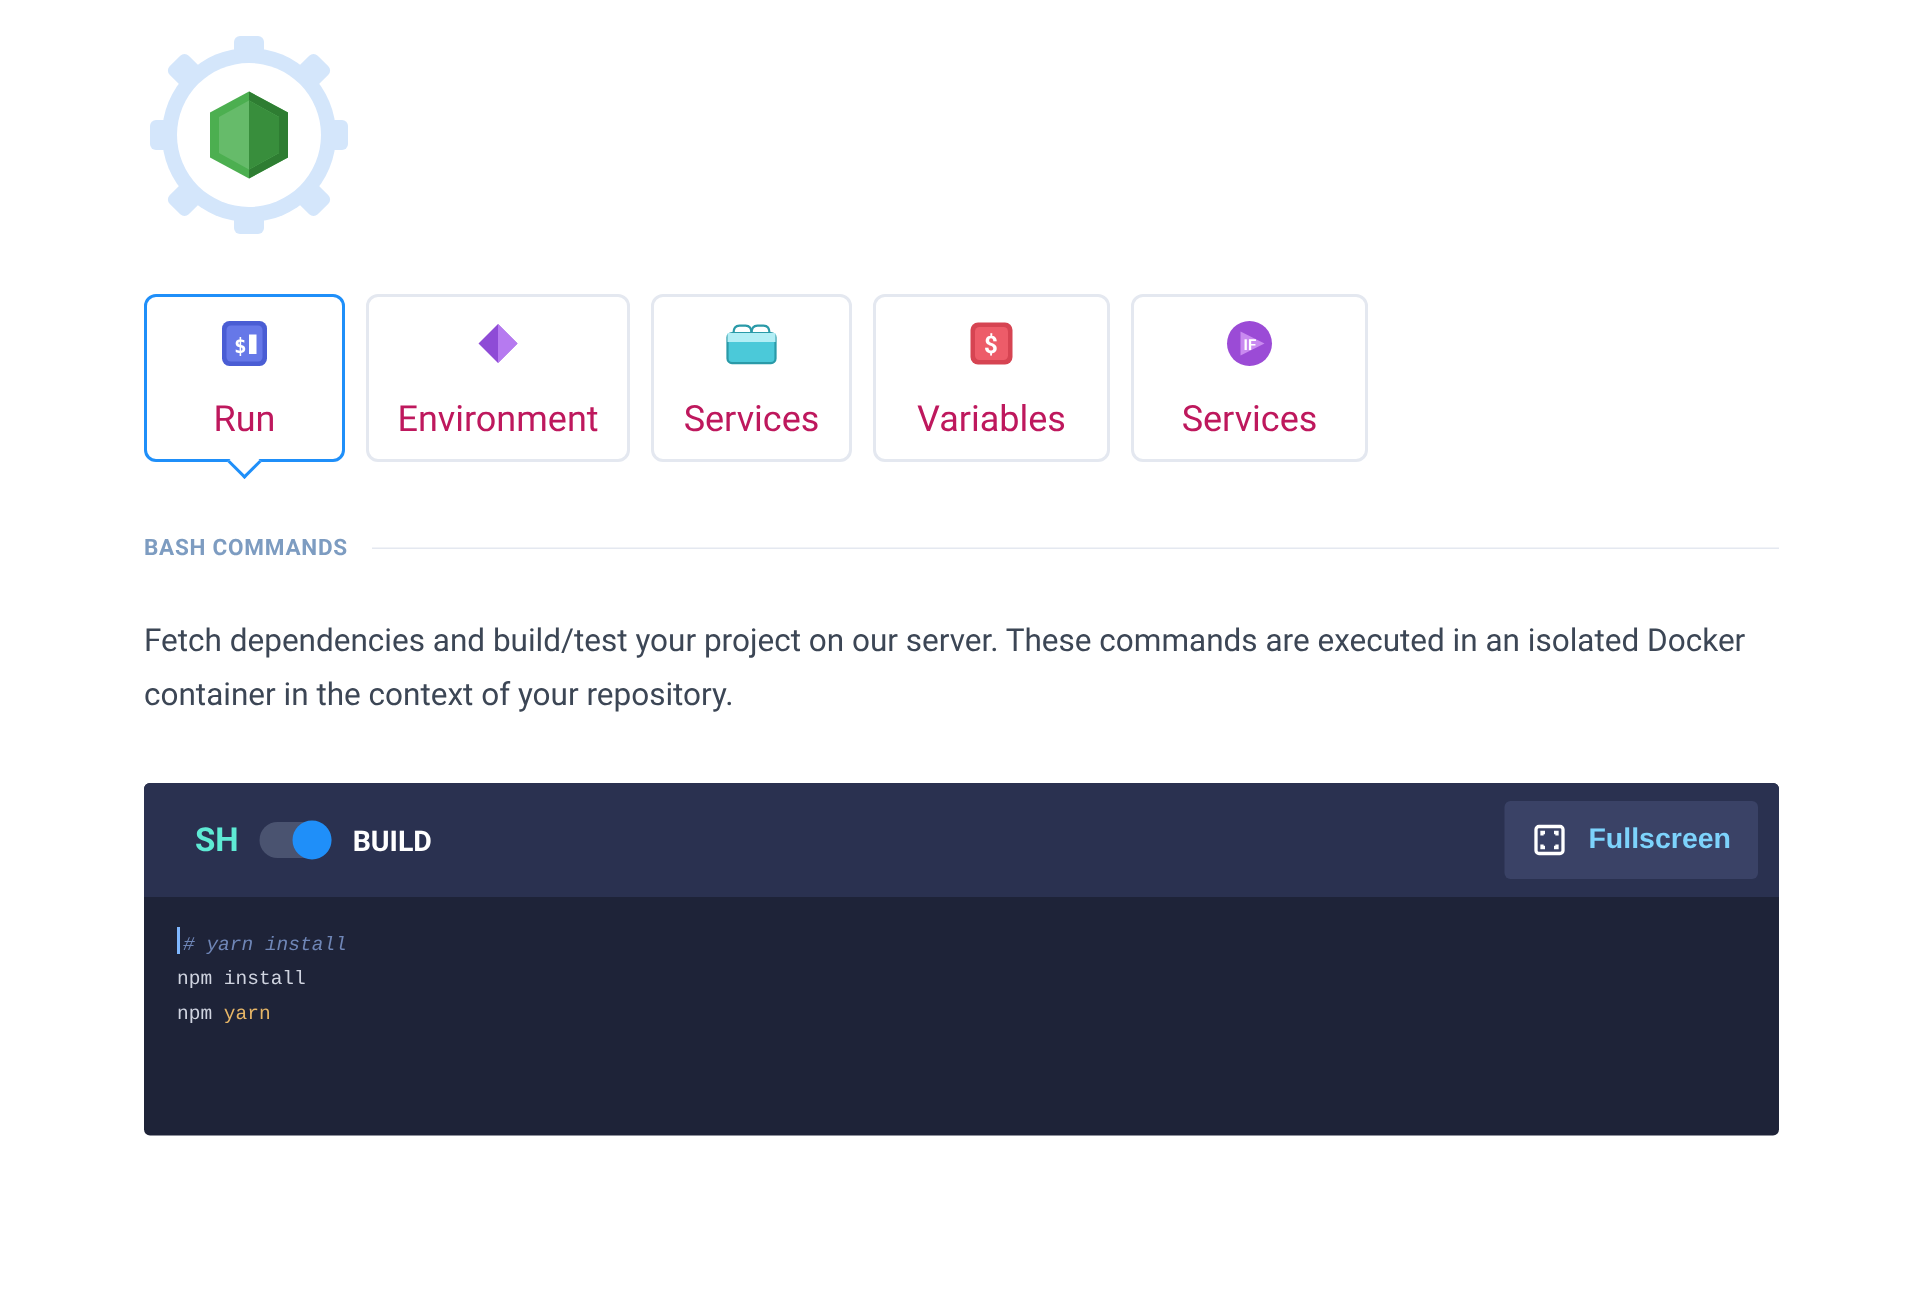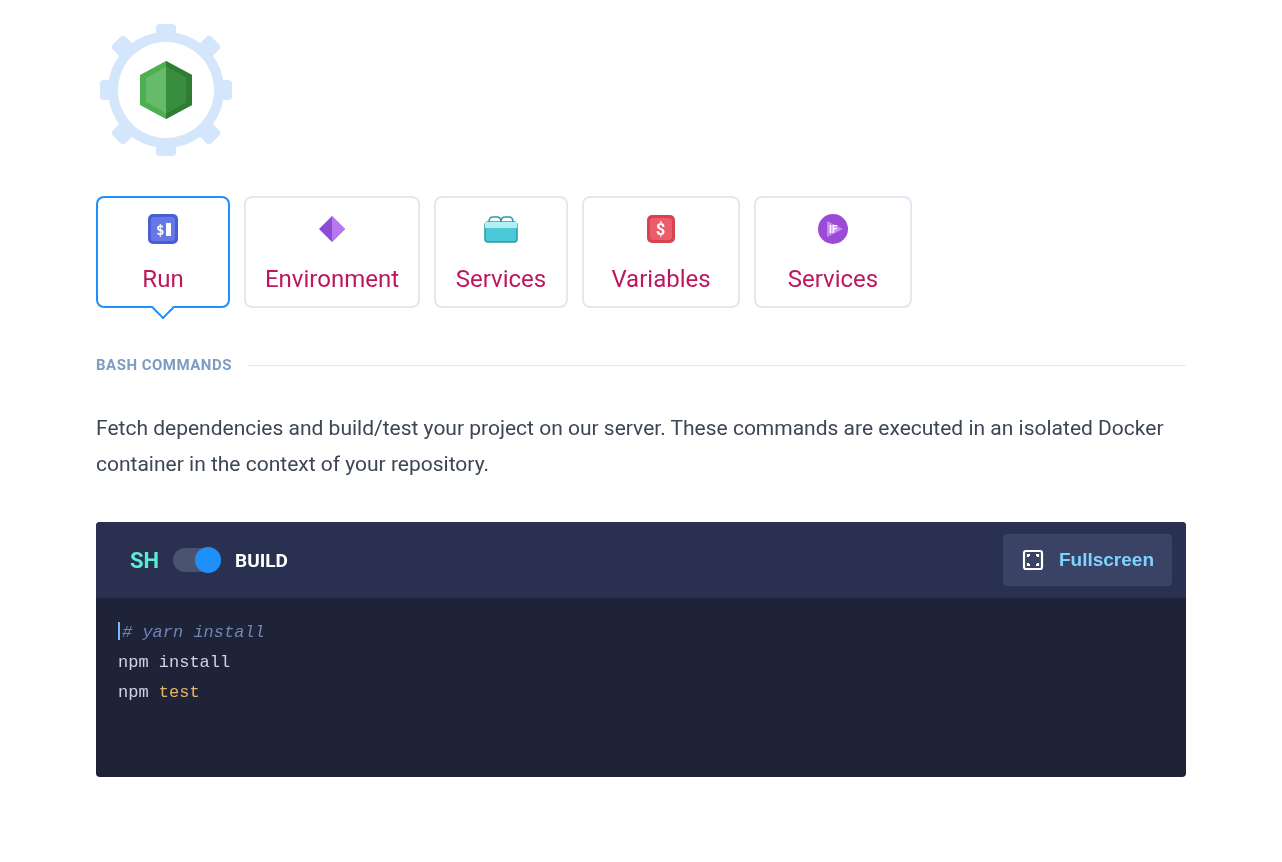--- a/index.html
+++ b/index.html
@@ -167,21 +167,21 @@
     color: #7dd3fc;
     font-size: 19px;
     font-weight: 700;
     padding: 14px 18px;
     border-radius: 4px;
     cursor: pointer;
   }
   .code-body {
     padding: 20px 35px 70px 22px;
     font-family: "SFMono-Regular", Consolas, "Liberation Mono", Menlo, monospace;
-    font-size: 17px;
+    font-size: 13px;
     line-height: 1.75;
     color: #d0d4e0;
     position: relative;
   }
   .code-cursor {
     display: inline-block;
     width: 2px;
     height: 18px;
     background: #7fb7ff;
     vertical-align: -3px;
@@ -303,17 +303,17 @@
         <svg width="24" height="24" viewBox="0 0 24 24">
           <rect x="3" y="3" width="18" height="18" rx="2" fill="none" stroke="#fff" stroke-width="2.2"></rect>
           <path d="M9 7 L7 7 L7 9 M15 7 L17 7 L17 9 M7 15 L7 17 L9 17 M17 15 L17 17 L15 17" stroke="#fff" stroke-width="2.2" fill="none"></path>
         </svg>
         <span>Fullscreen</span>
       </button>
     </div>
     <div class="code-body">
       <div><span class="code-cursor"></span><span class="c-comment"># yarn install</span></div>
       <div><span class="c-cmd">npm</span> <span class="c-cmd">install</span></div>
-      <div><span class="c-cmd">npm</span> <span class="c-arg">test</span></div>
+      <div><span class="c-cmd">npm</span> <span class="c-arg">yarn</span></div>
     </div>
   </div>
 
 </div>
 
 </body></html>

